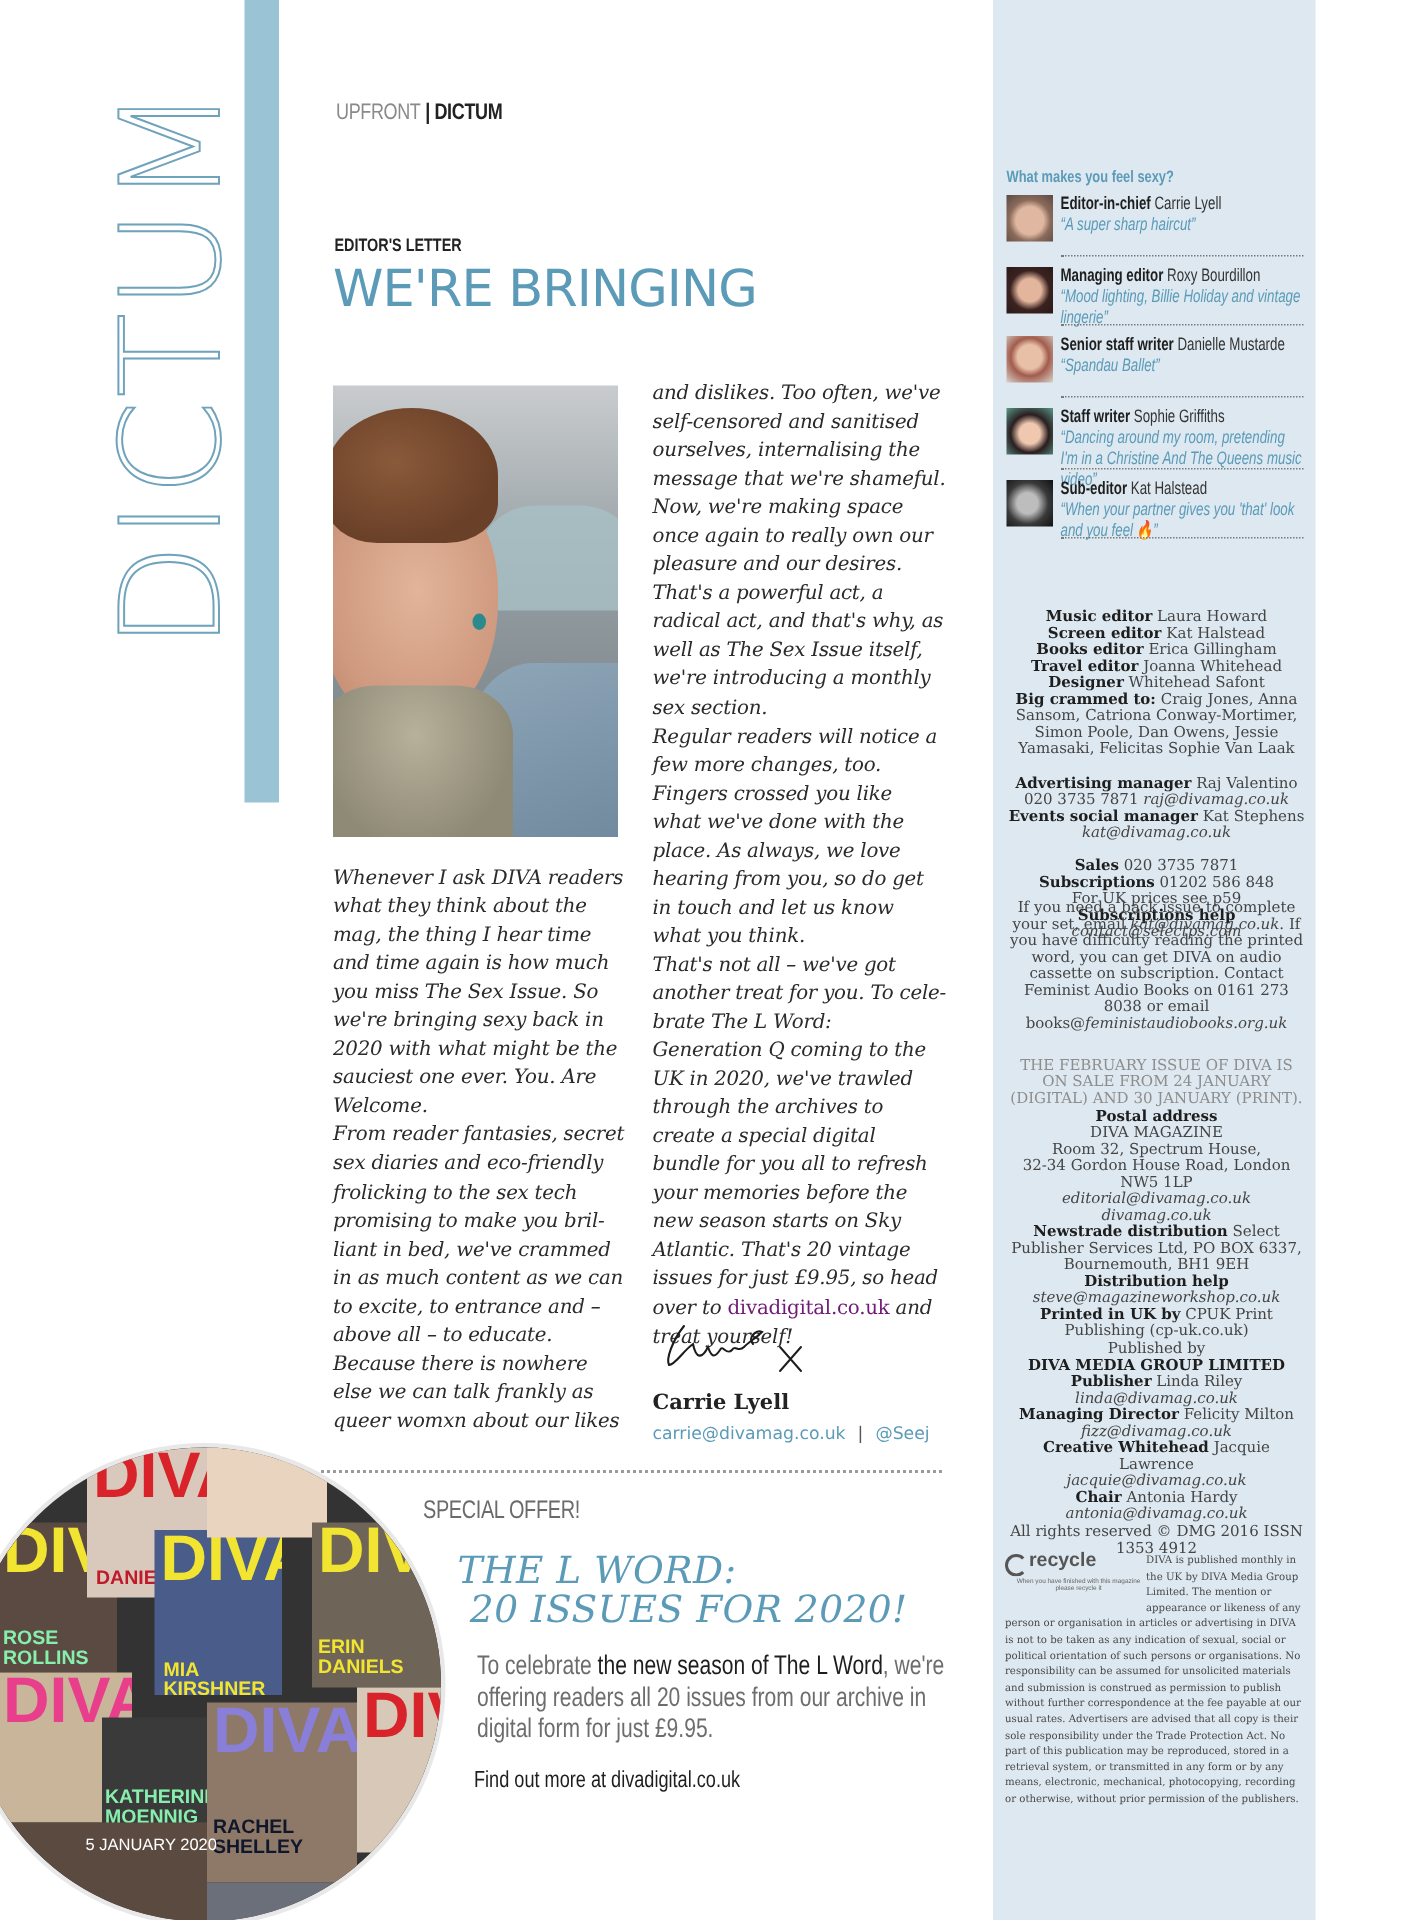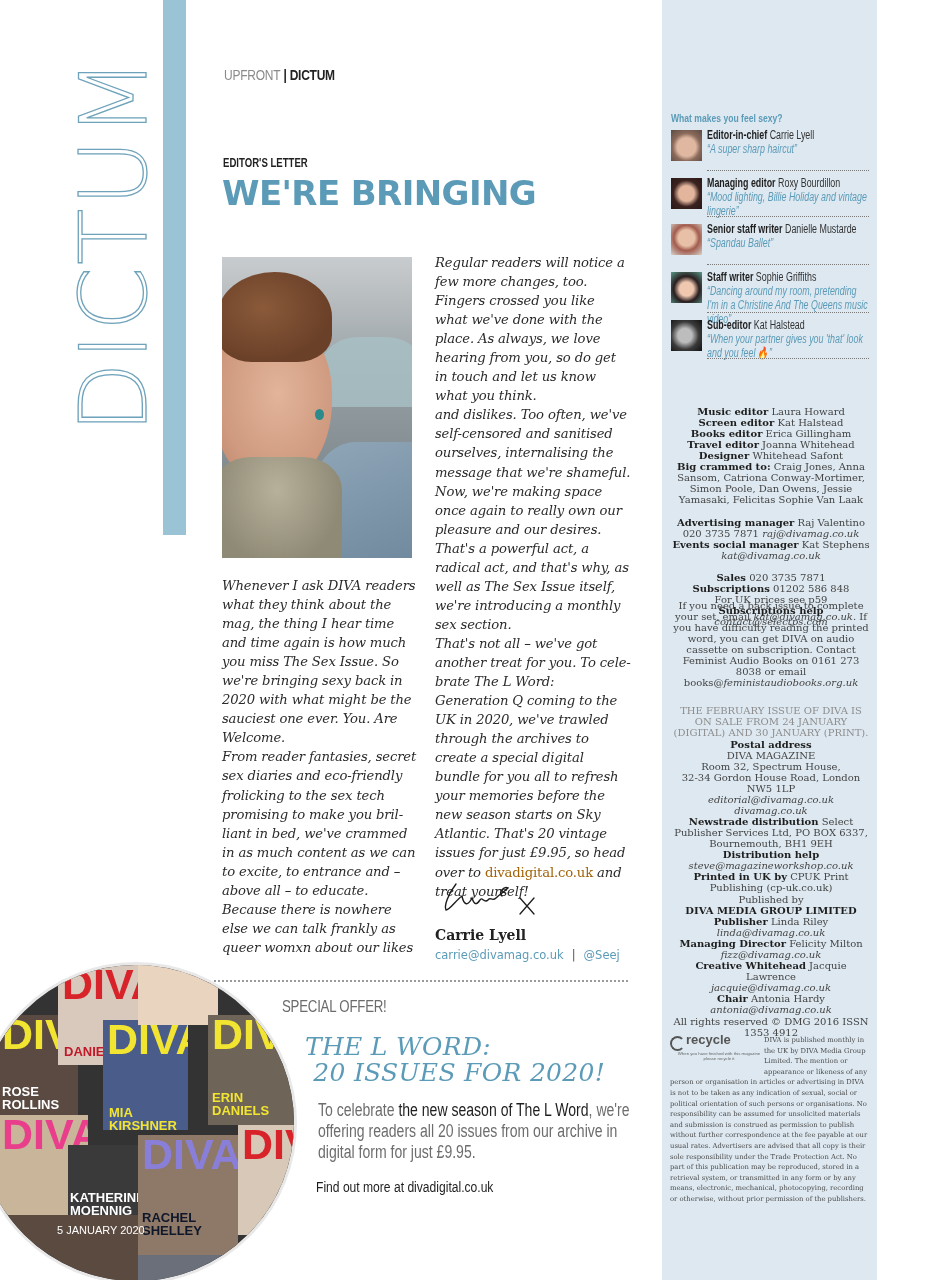--- a/index.html
+++ b/index.html
@@ -14,21 +14,21 @@
     color: transparent; -webkit-text-stroke: 1.3px #6fa3bb; line-height: 90px; white-space: nowrap; }
 
   
   .kicker { position: absolute; left: 224px; top: 66px; font-family: "Liberation Sans", sans-serif;
     font-size: 15px; font-weight: 700; letter-spacing: -0.3px; transform: scaleX(0.8); transform-origin: 0 0; }
   .kicker .muted { color: #8a8a8a; font-weight: 400; }
   .kicker .bold { color: #222; }
   .eyebrow { position: absolute; left: 223px; top: 156px; font-family: "Liberation Sans", sans-serif;
     font-weight: 700; font-size: 12px; color: #222; transform: scaleX(0.8); transform-origin: 0 0; }
   .headline { position: absolute; left: 222px; top: 176px; font-family: "DejaVu Sans", sans-serif;
-    font-weight: 700; font-size: 34px; line-height: 34px; color: #5b9bb8; letter-spacing: -0.6px; }
+    font-weight: 400; font-size: 34px; line-height: 34px; color: #5b9bb8; letter-spacing: -0.6px; }
 
   
   .photo { position: absolute; left: 222px; top: 257px; width: 190px; height: 301px; overflow: hidden;
     background: linear-gradient(180deg, #c9ccce 0%, #a9b0b3 25%, #8f989c 50%, #6f7a80 100%); }
   .photo .bg-wheel { position: absolute; left: 95px; top: 80px; width: 110px; height: 70px; border-radius: 40px 40px 8px 8px;
     background: #a7c1c6; opacity: .8; }
   .photo .face { position: absolute; left: -10px; top: 60px; width: 120px; height: 170px; border-radius: 45% 45% 50% 50%;
     background: radial-gradient(ellipse at 55% 45%, #e2b49a 0%, #cf9a7f 60%, #b98168 100%); }
   .photo .hair { position: absolute; left: -5px; top: 15px; width: 115px; height: 90px; border-radius: 50% 50% 30% 30%;
     background: radial-gradient(ellipse at 40% 40%, #8a5a3a 0%, #6a4028 70%); }
@@ -37,36 +37,36 @@
   .photo .jacket { position: absolute; left: 90px; top: 185px; width: 110px; height: 130px; border-radius: 40% 0 0 0;
     background: linear-gradient(160deg, #8fa6b8 0%, #6e879c 100%); }
   .photo .earring { position: absolute; left: 93px; top: 152px; width: 9px; height: 11px; border-radius: 50%; background: #2a8a8c; }
 
   
   .body-col { position: absolute; font-family: "DejaVu Serif", serif; font-style: italic; font-size: 13.2px;
     line-height: 19.05px; color: #2b2b2b; letter-spacing: -0.15px; }
   .col-a { left: 222px; top: 576px; width: 196px; }
   .col-b { left: 435px; top: 253px; width: 196px; }
   .body-col p { margin: 0; }
-  .body-col .link { color: #a16207; font-style: normal; }
+  .body-col .link { color: #701a75; font-style: normal; }
 
   .signature { position: absolute; left: 442px; top: 876px; width: 100px; height: 44px; }
   .sig-name { position: absolute; left: 435px; top: 927px; font-family: "DejaVu Serif", serif; font-weight: 700;
     font-size: 14px; color: #222; }
   .sig-contact { position: absolute; left: 435px; top: 948px; font-family: "DejaVu Sans", sans-serif; font-size: 11.5px; color: #5b9bb8; }
   .sig-contact .sep { color: #555; margin: 0 8px; }
 
   .dotted-rule { position: absolute; left: 214px; top: 980px; width: 414px; border-top: 2px dotted #9a9a9a; }
 
   
   .collage { position: absolute; left: -25px; top: 962px; width: 322px; height: 322px; border-radius: 50%; overflow: hidden;
     border: 3px solid #e8e8e8; background: #333; }
   .cover { position: absolute; overflow: hidden; }
   .cover .mast { position: absolute; top: 2px; left: 4px; font-family: "Liberation Sans", sans-serif; font-weight: 700; font-size: 43px; line-height: 34px; }
-  .cover .name { position: absolute; font-family: "Liberation Sans", sans-serif; font-weight: 700; font-size: 13px; line-height: 13px; color: #ffffff; }
+  .cover .name { position: absolute; font-family: "Liberation Sans", sans-serif; font-weight: 700; font-size: 13px; line-height: 13px; color: #86efac; }
   .page-num { position: absolute; left: 57px; top: 1224px; font-family: "Liberation Sans", sans-serif; font-size: 11px; color: #fff; }
 
   .offer-tag { position: absolute; left: 282px; top: 997px; font-family: "Liberation Sans", sans-serif; font-size: 17px; font-weight: 400;
     color: #6b6b6b; transform: scaleX(0.78); transform-origin: 0 0; letter-spacing: -0.3px; }
   .offer-title { position: absolute; left: 305px; top: 1034px; font-family: "DejaVu Serif", serif; font-style: italic; font-size: 25px;
     line-height: 26px; color: #5b9bb8; letter-spacing: 0.3px; white-space: pre; }
   .offer-body { position: absolute; left: 318px; top: 1100px; width: 400px; font-family: "Liberation Sans", sans-serif; font-size: 18px;
     line-height: 21px; color: #6d6d6d; transform: scaleX(0.78); transform-origin: 0 0; }
   .offer-body .strong { color: #1e1e1e; }
   .offer-cta { position: absolute; left: 316px; top: 1178px; font-family: "Liberation Sans", sans-serif; font-size: 15.5px; color: #1e1e1e;
@@ -117,22 +117,22 @@
 <div class="photo" title="Portrait of editor Carrie Lyell wearing a scarf and denim jacket on the London Eye">
   <div class="bg-wheel"></div>
   <div class="jacket"></div>
   <div class="face"></div>
   <div class="hair"></div>
   <div class="scarf"></div>
   <div class="earring"></div>
 </div>
 
 <div class="body-col col-b">
+  <p>and dislikes. Too often, we've self-censored and sanitised ourselves, internalising the message that we're shameful. Now, we're making space once again to really own our pleasure and our desires. That's a powerful act, a radical act, and that's why, as well as The Sex Issue itself, we're introducing a monthly sex section.</p>
   <p>Regular readers will notice a few more changes, too. Fingers crossed you like what we've done with the place. As always, we love hearing from you, so do get in touch and let us know what you think.</p>
-  <p>and dislikes. Too often, we've self-censored and sanitised ourselves, internalising the message that we're shameful. Now, we're making space once again to really own our pleasure and our desires. That's a powerful act, a radical act, and that's why, as well as The Sex Issue itself, we're introducing a monthly sex section.</p>
   <p><span>That's not all – we've got another treat for you. To cele-brate The L Word: Generation Q coming to the UK in 2020, we've trawled through the archives to create a special digital bundle for you all to refresh your memories before the new season starts on Sky Atlantic. That's 20 vintage issues for just £9.95, so head over to</span> <span class="link">divadigital.co.uk</span><span> and treat yourself!</span></p>
 </div>
 
 <div class="body-col col-a">
   <p>Whenever I ask DIVA readers what they think about the mag, the thing I hear time and time again is how much you miss The Sex Issue. So we're bringing sexy back in 2020 with what might be the sauciest one ever. You. Are Welcome.</p>
   <p>From reader fantasies, secret sex diaries and eco-friendly frolicking to the sex tech promising to make you bril-liant in bed, we've crammed in as much content as we can to excite, to entrance and – above all – to educate. Because there is nowhere else we can talk frankly as queer womxn about our likes</p>
 </div>
 
 <svg class="signature" viewBox="0 0 100 44" aria-label="Carrie x">
   <path d="M14 8 C 6 18, 2 30, 4 34 C 8 34, 14 24, 20 20 C 22 30, 26 30, 30 22 C 32 28, 34 30, 38 24 C 40 20, 42 28, 46 24 C 48 20, 50 26, 54 22 C 58 18, 62 16, 66 12 C 62 10, 56 16, 60 20" fill="none" stroke="#1c1c1c" stroke-width="1.4" stroke-linecap="round"></path>

